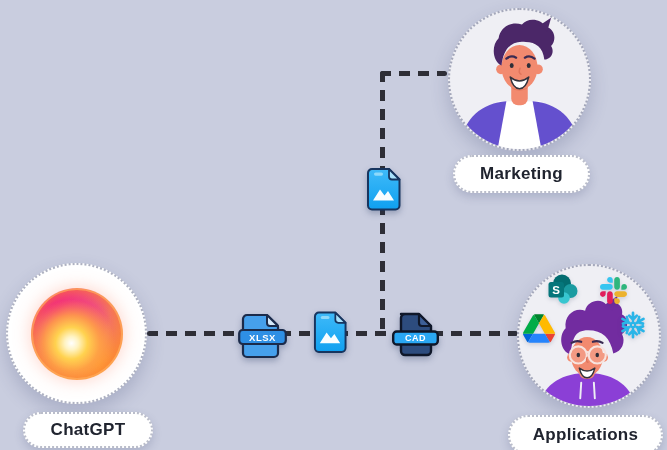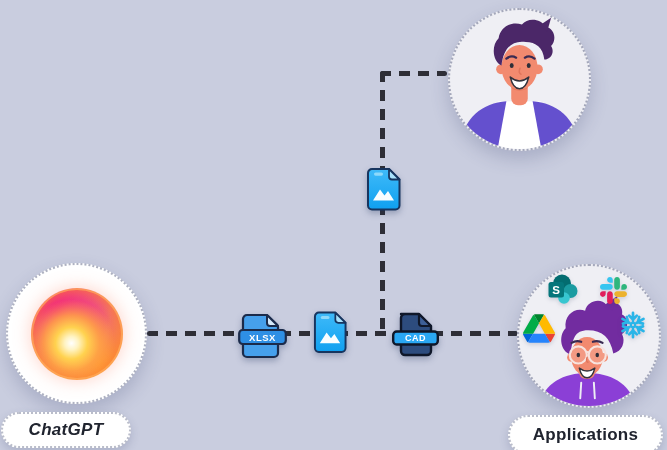--- a/index.html
+++ b/index.html
@@ -41,21 +41,21 @@
       0 0 18px rgba(255,120,90,0.35);
   }
   
   .pill{
     position:absolute;z-index:4;background:#ffffff;border-radius:999px;
     display:flex;align-items:center;justify-content:center;
     font-size:17px;font-weight:700;color:#20242f;letter-spacing:.3px;
     border:2px dotted rgba(42,52,92,0.32);
     box-shadow:0 4px 10px rgba(55,65,110,0.20);
   }
-  .pill-chatgpt{left:1px;top:412px;width:130px;height:36px;font-style:italic;}
+  .pill-chatgpt{left:23px;top:412px;width:130px;height:36px;}
   .pill-marketing{left:453px;top:155px;width:137px;height:38px;}
   .pill-apps{left:508px;top:415px;width:155px;height:40px;}
   
   .file-icon{position:absolute;z-index:3;filter:drop-shadow(0 3px 3px rgba(25,45,90,0.3));}
   .file-xlsx{left:238px;top:313px;width:49px;height:46px;}
   .file-img-mid{left:313px;top:311px;width:34px;height:43px;}
   .file-cad{left:392px;top:312px;width:47px;height:47px;}
   .file-img-vert{left:366px;top:167px;width:35px;height:45px;}
   .file-icon svg{display:block;width:100%;height:100%;}
   
@@ -101,20 +101,21 @@
       <path d="M92,16 L104,8 L100,22 Z" fill="#4B2768"></path>
 
       <path d="M58,50 q5,-4 10,-1" stroke="#3A2B52" stroke-width="2.4" fill="none" stroke-linecap="round"></path>
       <path d="M77,49 q5,-3 10,1" stroke="#3A2B52" stroke-width="2.4" fill="none" stroke-linecap="round"></path>
       <ellipse cx="63.5" cy="57" rx="2" ry="2.6" fill="#2E2E38"></ellipse>
       <ellipse cx="81" cy="57" rx="2" ry="2.6" fill="#2E2E38"></ellipse>
       <path d="M72,60 q-2,5 1,6" stroke="#E0755C" stroke-width="1.6" fill="none" stroke-linecap="round"></path>
       <path d="M62,69 q9.5,8 19,0 q-3,12 -9.5,12 q-6.5,0 -9.5,-12 Z" fill="#ffffff" stroke="#33333D" stroke-width="1.6" stroke-linejoin="round"></path>
     </svg>
   </div>
+  <div class="pill pill-marketing">Marketing</div>
 
   <div class="circle circle-avatar circle-apps">
     <svg viewBox="0 0 144 144">
 
       <path d="M20,144 C26,120 46,110 70,110 C94,110 114,120 120,144 Z" fill="#8B3FD6"></path>
       <path d="M64,120 l-1,16" stroke="#EDEDF5" stroke-width="2" stroke-linecap="round"></path>
       <path d="M77,120 l1,16" stroke="#EDEDF5" stroke-width="2" stroke-linecap="round"></path>
 
       <rect x="62" y="98" width="16" height="18" rx="6" fill="#F28A6F"></rect>
       <ellipse cx="70" cy="104" rx="8" ry="3.6" fill="#E5795F"></ellipse>

